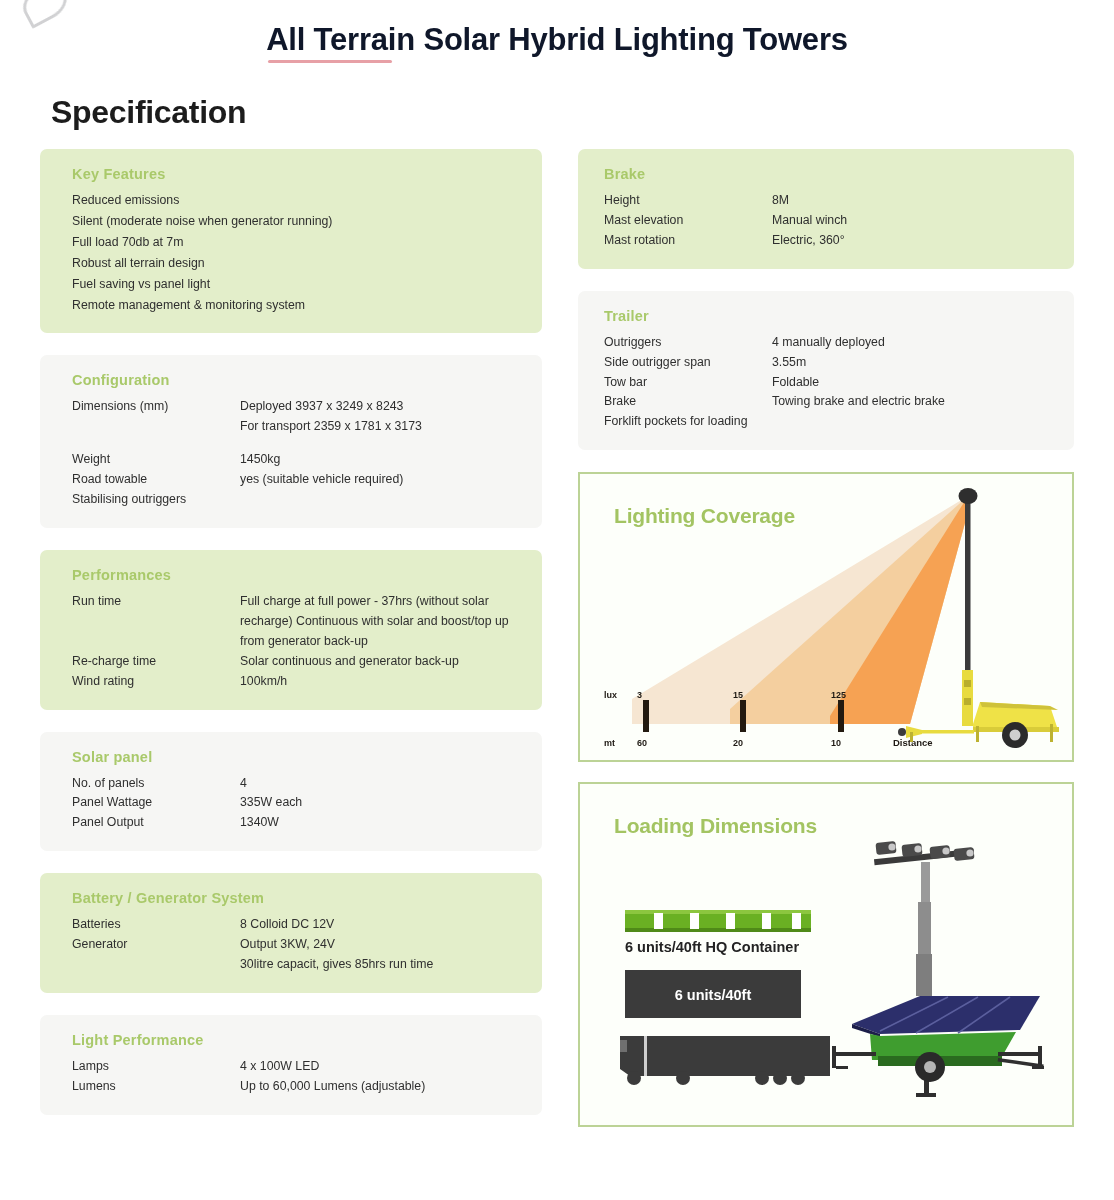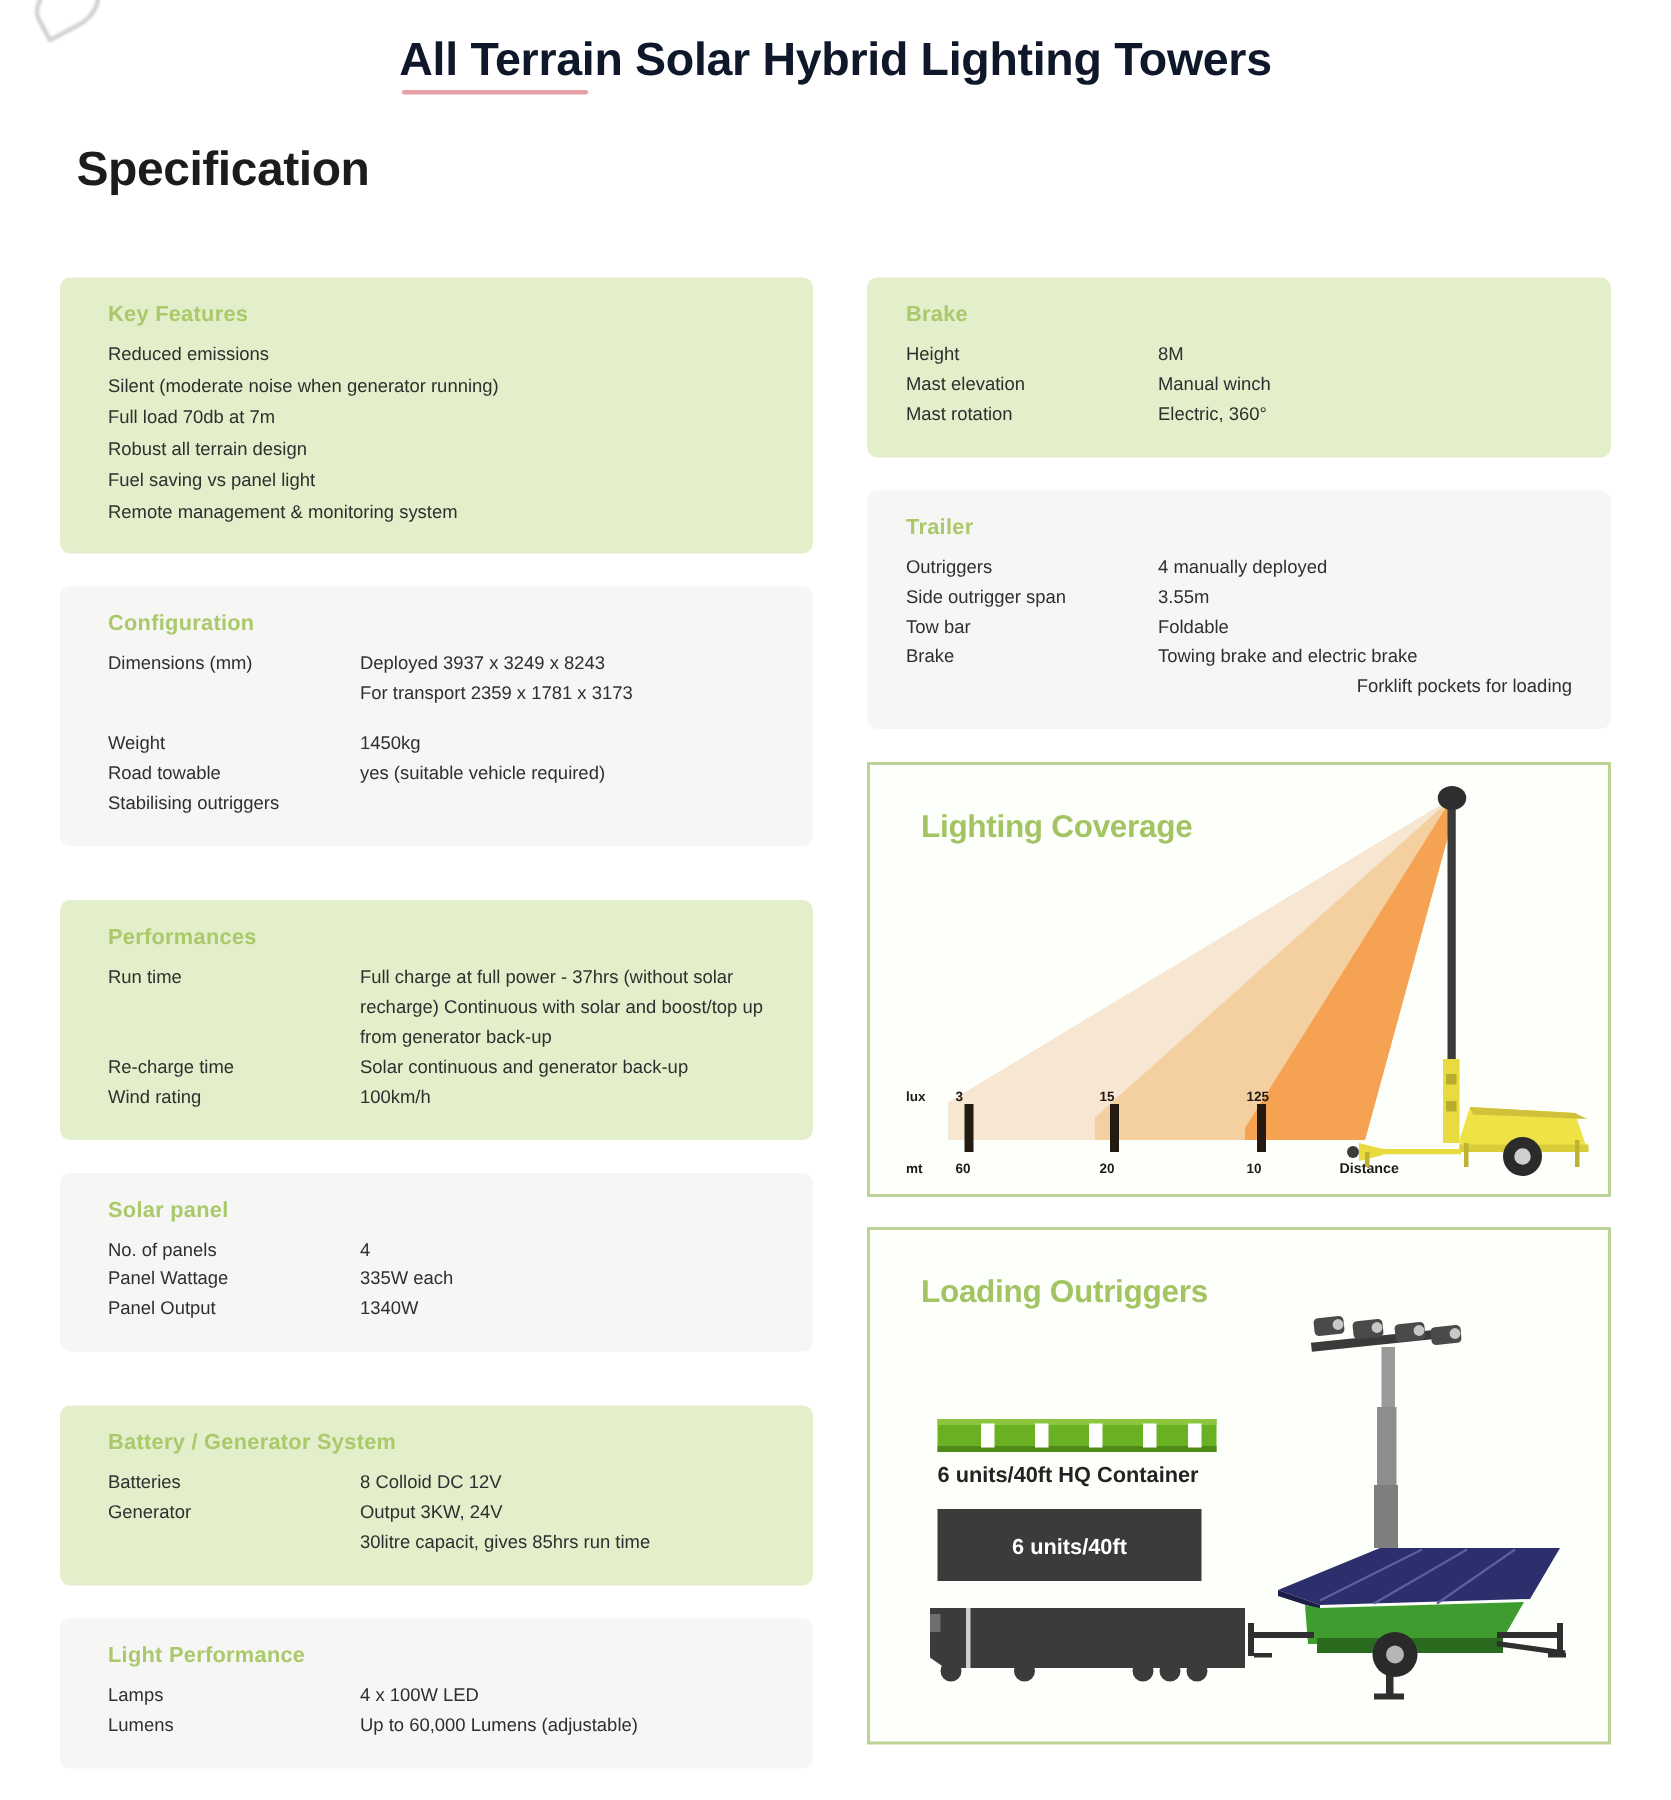--- a/index.html
+++ b/index.html
@@ -72,38 +72,37 @@
   }
   .col-left  { width: 502px; flex: none; }
   .col-right { width: 496px; flex: none; }
 
   
   .card {
     border-radius: 7px;
     padding: 17px 26px 18px 32px;
     margin-bottom: 22px;
   }
-  .card.green { background: #e3eeca; margin-top: 36px; }
+  .card.green { background: #e3eeca; }
   .card.grey  { background: #f6f6f4; }
 
   .card-title {
     font-size: 14.5px;
     font-weight: bold;
     color: #a9c96a;
     margin-bottom: 9px;
     letter-spacing: 0.2px;
   }
 
   .spec-row {
     display: flex;
     align-items: flex-start;
     font-size: 12.3px;
     line-height: 1.62;
     color: #2f2f2f;
-    justify-content: flex-end;
   }
   .spec-label { width: 168px; flex: none; }
   .spec-value { flex: 1; }
   .plain-row {
     font-size: 12.3px;
     line-height: 1.62;
     color: #2f2f2f;
   }
   .feature-row { margin-top: 1px; }
 
@@ -330,21 +329,21 @@
             <rect x="470" y="250" width="3" height="18" fill="#bdb231"></rect>
             <rect x="396" y="252" width="3" height="16" fill="#bdb231"></rect>
 
             <circle cx="435" cy="261" r="13" fill="#2b2b2b"></circle>
             <circle cx="435" cy="261" r="5.5" fill="#cfcfcf"></circle>
           </g>
         </svg>
       </div>
 
       <div class="panel" id="loading-panel">
-        <div class="panel-title">Loading Outriggers</div>
+        <div class="panel-title">Loading Dimensions</div>
         <svg width="492" height="341" viewBox="0 0 492 341">
 
           <g>
             <rect x="45" y="126" width="186" height="22" fill="#6ab023"></rect>
             <rect x="45" y="126" width="186" height="4" fill="#8cc63f"></rect>
             <rect x="45" y="144" width="186" height="4" fill="#4f8a18"></rect>
             <rect x="74" y="129" width="9" height="16" fill="#ffffff"></rect>
             <rect x="110" y="129" width="9" height="16" fill="#ffffff"></rect>
             <rect x="146" y="129" width="9" height="16" fill="#ffffff"></rect>
             <rect x="182" y="129" width="9" height="16" fill="#ffffff"></rect>

